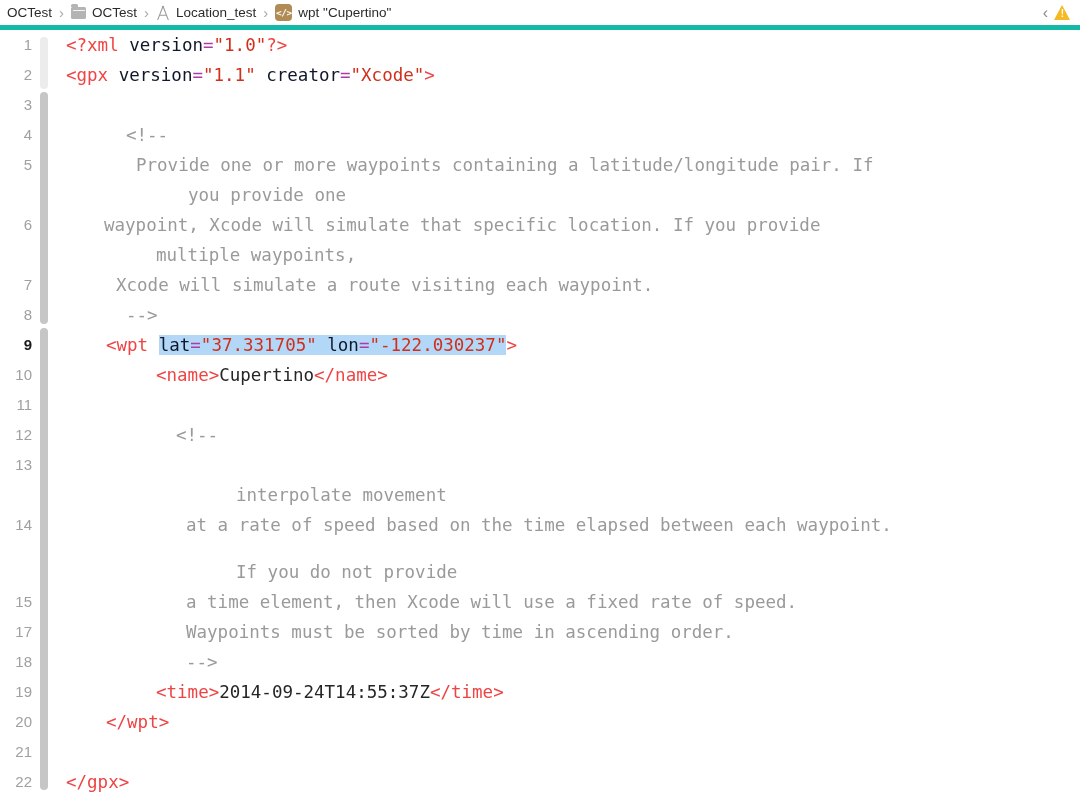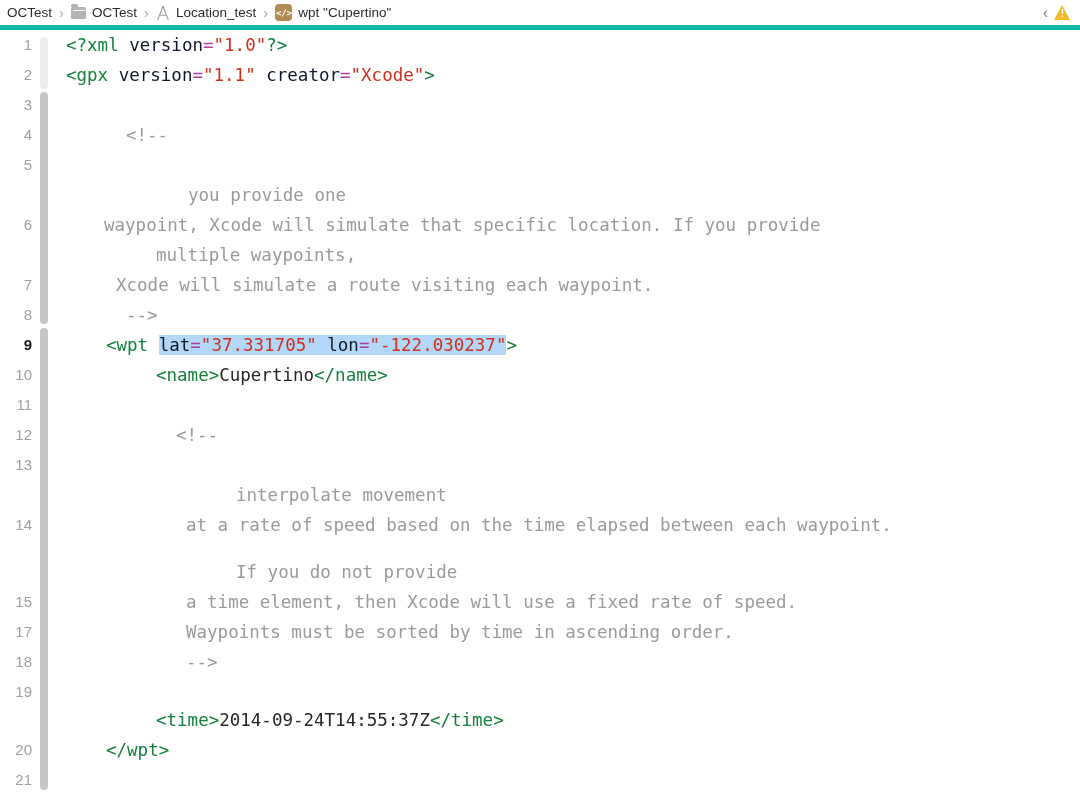--- a/index.html
+++ b/index.html
@@ -166,21 +166,21 @@
     padding-left: 30px;
     font-family: "DejaVu Sans Mono", monospace;
     font-size: 17.5px;
     line-height: 30px;
     white-space: pre;
     color: #1f1f1f;
     letter-spacing: 0px;
   }
 
   
-  .tok-tag     { color: #15803d; }
+  .tok-tag     { color: #ef4444; }
   .tok-attr    { color: #0f172a; }
   .tok-str     { color: #d12f1b; }
   .tok-comment { color: #9a9a9a; }
   .tok-text    { color: #262626; }
   .tok-punct   { color: #ad3da4; }
 
   .sel { background: #b2d7f7; }
 </style>
 </head>
 <body>
@@ -243,21 +243,21 @@
       <div class="code"></div>
     </div>
 
     <div class="line-row">
       <div class="ln">4</div>
       <div class="code" style="padding-left:90px;"><span class="tok-comment">&lt;!--</span></div>
     </div>
 
     <div class="line-row">
       <div class="ln">5</div>
-      <div class="code" style="padding-left:100px;"><br><span class="tok-comment" style="padding-left:52px;display:inline-block;">you provide one</span></div>
+      <div class="code" style="padding-left:100px;"><span class="tok-comment">Provide one or more waypoints containing a latitude/longitude pair. If</span><br><span class="tok-comment" style="padding-left:52px;display:inline-block;">you provide one</span></div>
     </div>
 
     <div class="line-row">
       <div class="ln">6</div>
       <div class="code" style="padding-left:100px;"><span class="tok-comment" style="margin-left:-32px;">waypoint, Xcode will simulate that specific location. If you provide</span><br><span class="tok-comment" style="padding-left:20px;display:inline-block;">multiple waypoints,</span></div>
     </div>
 
     <div class="line-row">
       <div class="ln">7</div>
       <div class="code" style="padding-left:80px;"><span class="tok-comment">Xcode will simulate a route visiting each waypoint.</span></div>
@@ -309,21 +309,21 @@
       <div class="code" style="padding-left:150px;"><span class="tok-comment">Waypoints must be sorted by time in ascending order.</span></div>
     </div>
 
     <div class="line-row">
       <div class="ln">18</div>
       <div class="code" style="padding-left:150px;"><span class="tok-comment">--&gt;</span></div>
     </div>
 
     <div class="line-row">
       <div class="ln">19</div>
-      <div class="code" style="padding-left:120px;margin-top:28px;"><span class="tok-tag">&lt;time&gt;</span><span class="tok-text">2014-09-24T14:55:37Z</span><span class="tok-tag">&lt;/time&gt;</span></div>
+      <div class="code" style="padding-left:120px;"><span class="tok-tag">&lt;time&gt;</span><span class="tok-text">2014-09-24T14:55:37Z</span><span class="tok-tag">&lt;/time&gt;</span></div>
     </div>
 
     <div class="line-row">
       <div class="ln">20</div>
       <div class="code" style="padding-left:70px;"><span class="tok-tag">&lt;/wpt&gt;</span></div>
     </div>
 
     <div class="line-row">
       <div class="ln">21</div>
       <div class="code"></div>

